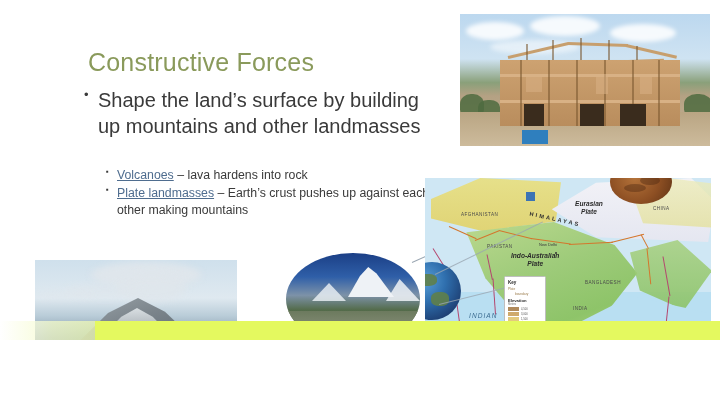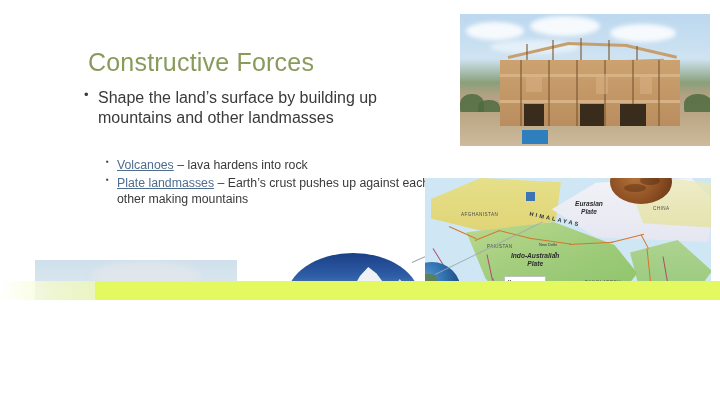--- a/index.html
+++ b/index.html
@@ -1,27 +1,27 @@
 <!DOCTYPE html>
 <html><head>
 <meta charset="utf-8">
 <style>
   html,body{margin:0;padding:0;background:#ffffff;}
   body{width:720px;height:404px;overflow:hidden;
        font-family:"Liberation Sans", sans-serif;}
-  .slide{position:relative;width:720px;height:300px;background:#ffffff;overflow:hidden;}
+  .slide{position:relative;width:720px;height:340px;background:#ffffff;overflow:hidden;}
 
   
   .title{position:absolute;left:88px;top:48px;
          font-size:25px;color:#8a9a5b;letter-spacing:.2px;
          font-weight:400;white-space:nowrap;}
 
   
   .body{position:absolute;left:84px;top:88px;width:360px;color:#3d3d3d;}
-  .l1{position:relative;padding-left:14px;font-size:16px;line-height:1.28;
+  .l1{position:relative;padding-left:14px;font-size:20px;line-height:1.28;
       margin-bottom:2px;color:#3a3a3a;}
   .l1:before{content:"•";position:absolute;left:0;top:-1px;font-size:13px;color:#3a3a3a;}
   .gap{height:22px;}
   .l2wrap{margin-top:4px;padding-left:22px;}
   .l2{position:relative;padding-left:11px;font-size:12.3px;line-height:1.32;
       margin-bottom:2px;color:#3a3a3a;}
   .l2:before{content:"▪";position:absolute;left:0;top:0px;font-size:8px;color:#3a3a3a;}
   .lnk{color:#4f6d8f;text-decoration:underline;}
 
   

